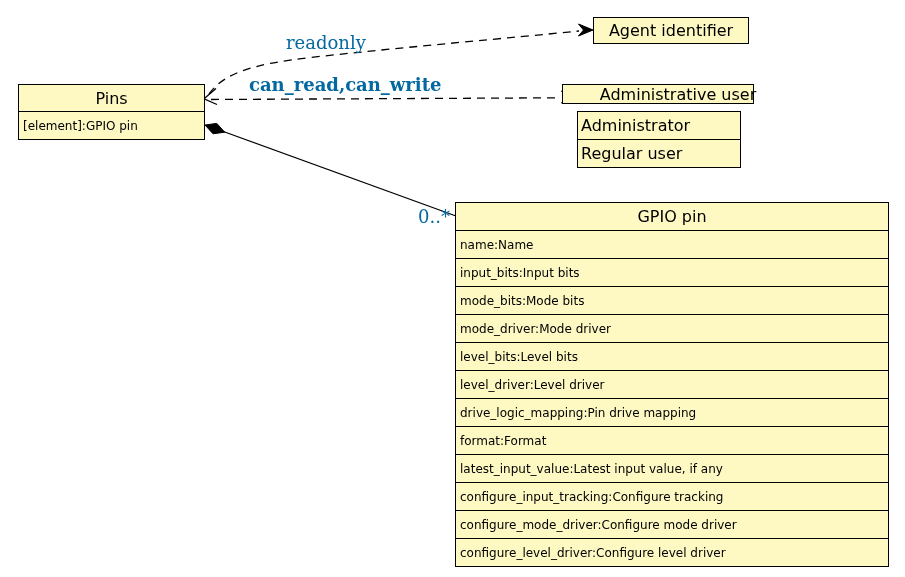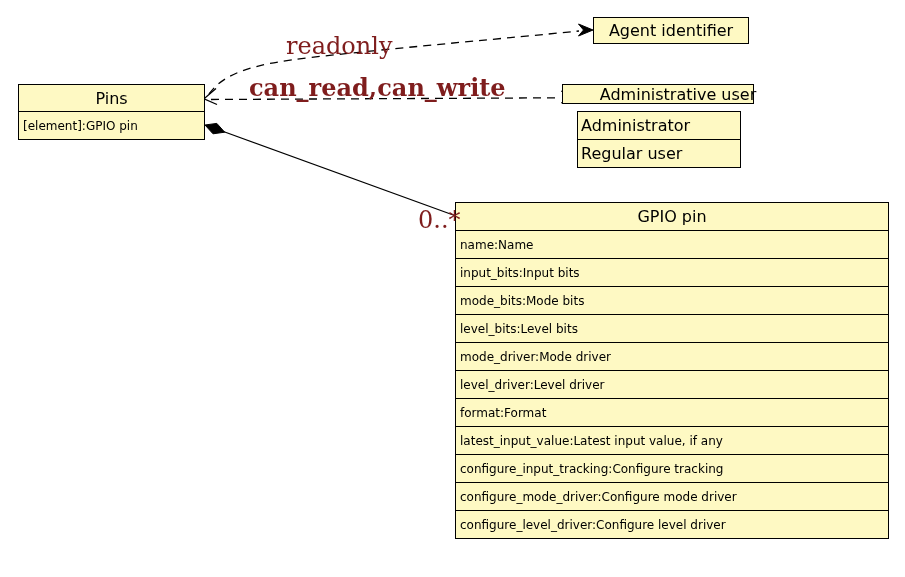--- a/index.html
+++ b/index.html
@@ -50,22 +50,22 @@
   .left-title {
     display: flex;
     align-items: center;
     padding-left: 3px;
     font-size: 16px;
     white-space: nowrap;
   }
   .edge-label {
     position: absolute;
     font-family: "DejaVu Serif", "Liberation Serif", serif;
-    font-size: 24px;
-    color: #7f1d1d;
+    font-size: 18px;
+    color: #0369a1;
     white-space: nowrap;
     line-height: 1;
   }
   svg.edge-layer {
     position: absolute;
     left: 0; top: 0;
     width: 905px; height: 577px;
   }
 </style>
 </head>
@@ -99,23 +99,24 @@
   <div class="uml-box single-title" style="left:562px; top:84px; width:192px; height:20px;padding-left:40px;">Administrative user</div>
 
   <div class="uml-box left-title" style="left:577px; top:111px; width:164px; height:29px;">Administrator</div>
   <div class="uml-box left-title" style="left:577px; top:139px; width:164px; height:29px;">Regular user</div>
 
   <div class="uml-box" style="left:455px; top:202px; width:434px;">
     <div class="uml-title" style="height:27px;">GPIO pin</div>
     <div class="uml-row">name:Name</div>
     <div class="uml-row">input_bits:Input bits</div>
     <div class="uml-row">mode_bits:Mode bits</div>
+    <div class="uml-row">mode_driver:Mode driver</div>
     <div class="uml-row">level_bits:Level bits</div>
-    <div class="uml-row">mode_driver:Mode driver</div>
     <div class="uml-row">level_driver:Level driver</div>
+    <div class="uml-row">drive_logic_mapping:Pin drive mapping</div>
     <div class="uml-row">format:Format</div>
     <div class="uml-row">latest_input_value:Latest input value, if any</div>
     <div class="uml-row">configure_input_tracking:Configure tracking</div>
     <div class="uml-row">configure_mode_driver:Configure mode driver</div>
     <div class="uml-row">configure_level_driver:Configure level driver</div>
   </div>
 
   <div class="edge-label" style="left:286px; top:34px;">readonly</div>
   <div class="edge-label" style="left:249px; top:76px;font-weight:bold;">can_read,can_write</div>
   <div class="edge-label" style="left:418px; top:208px;">0..*</div>

